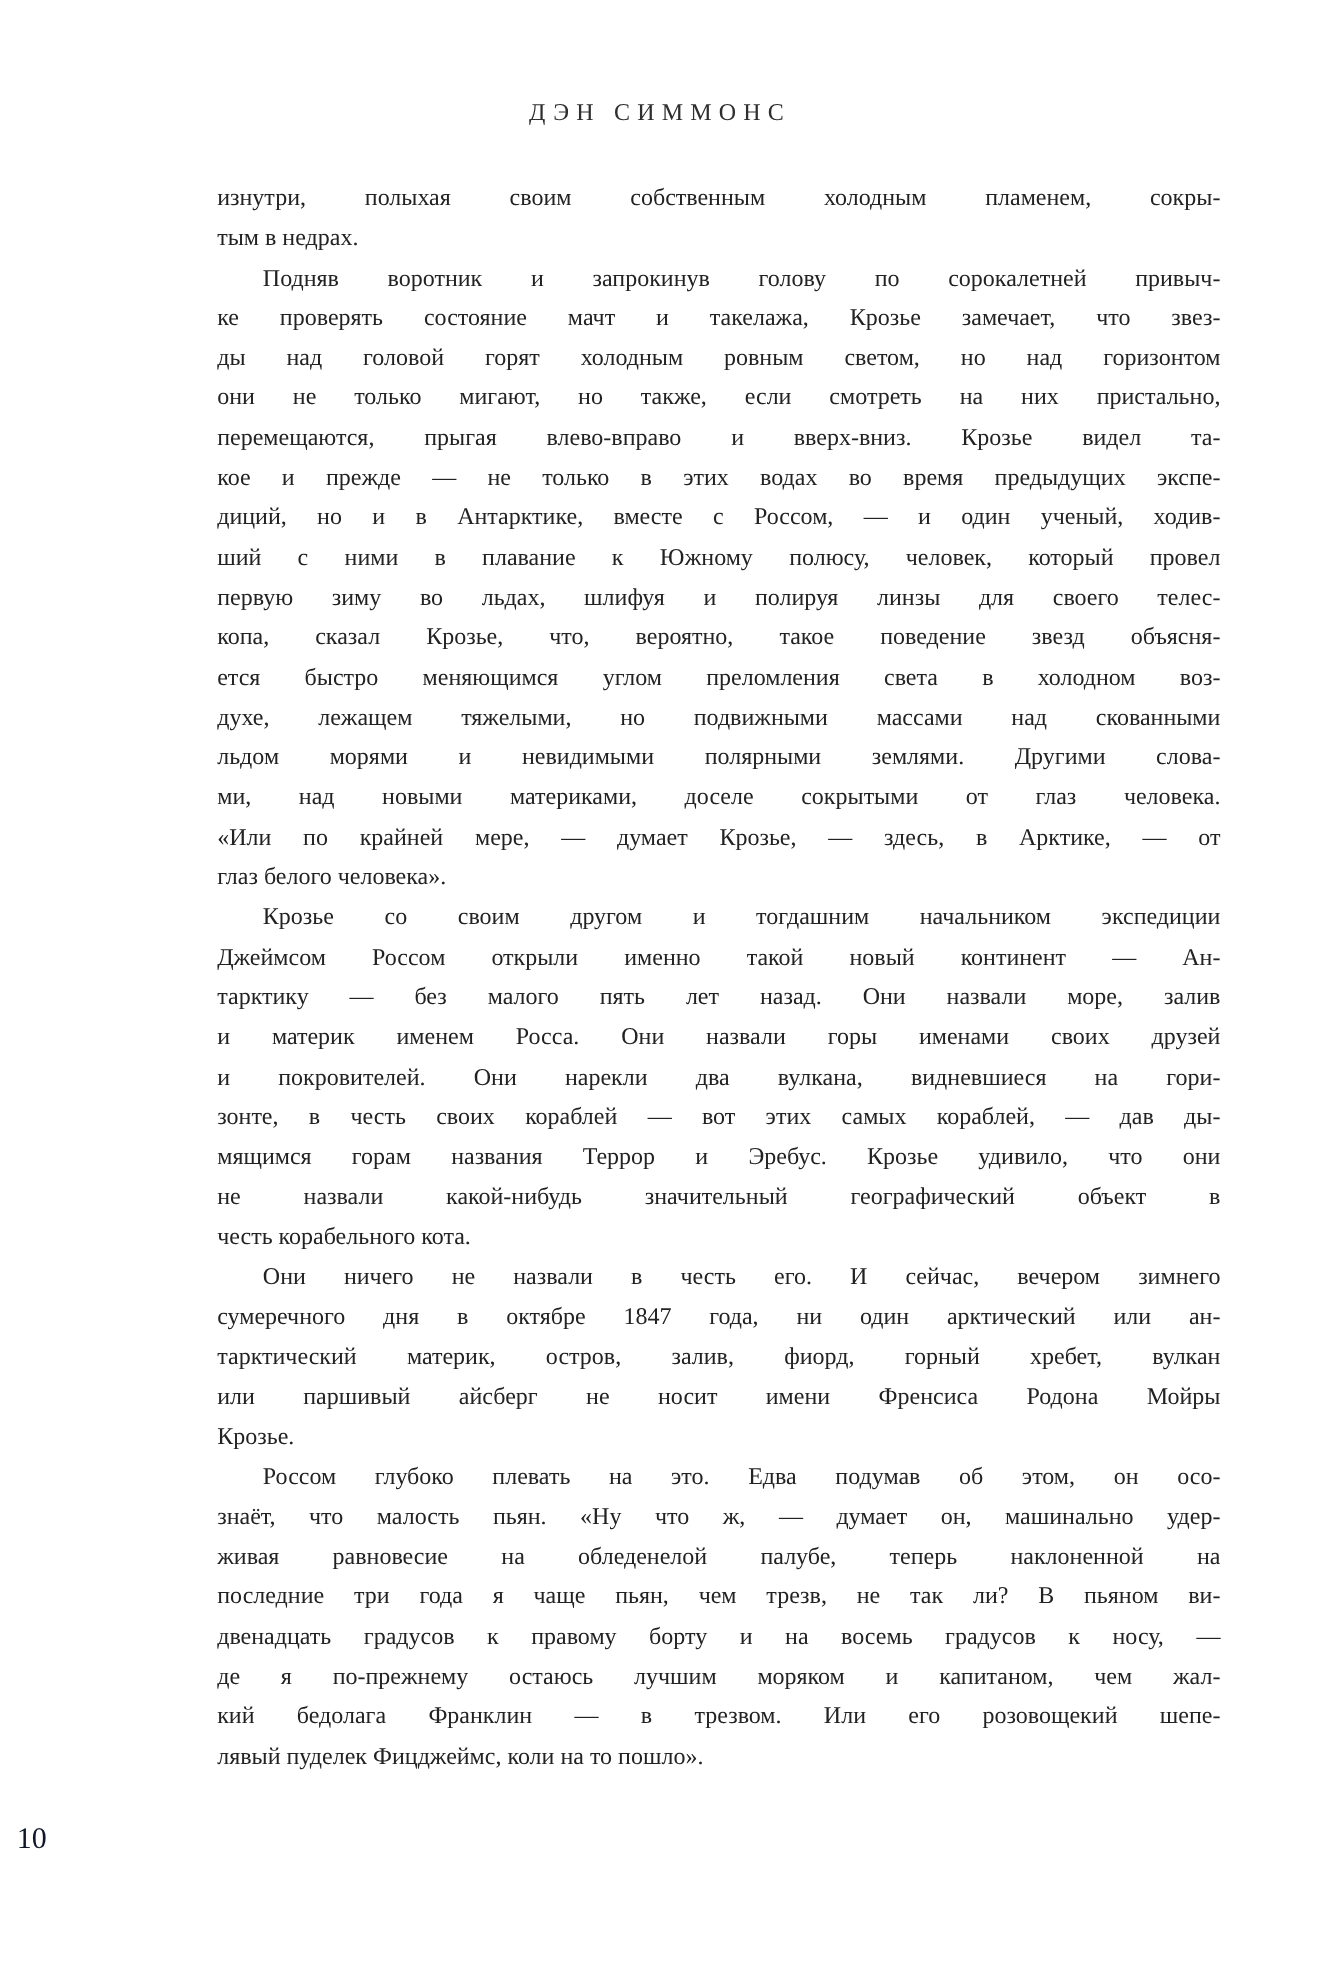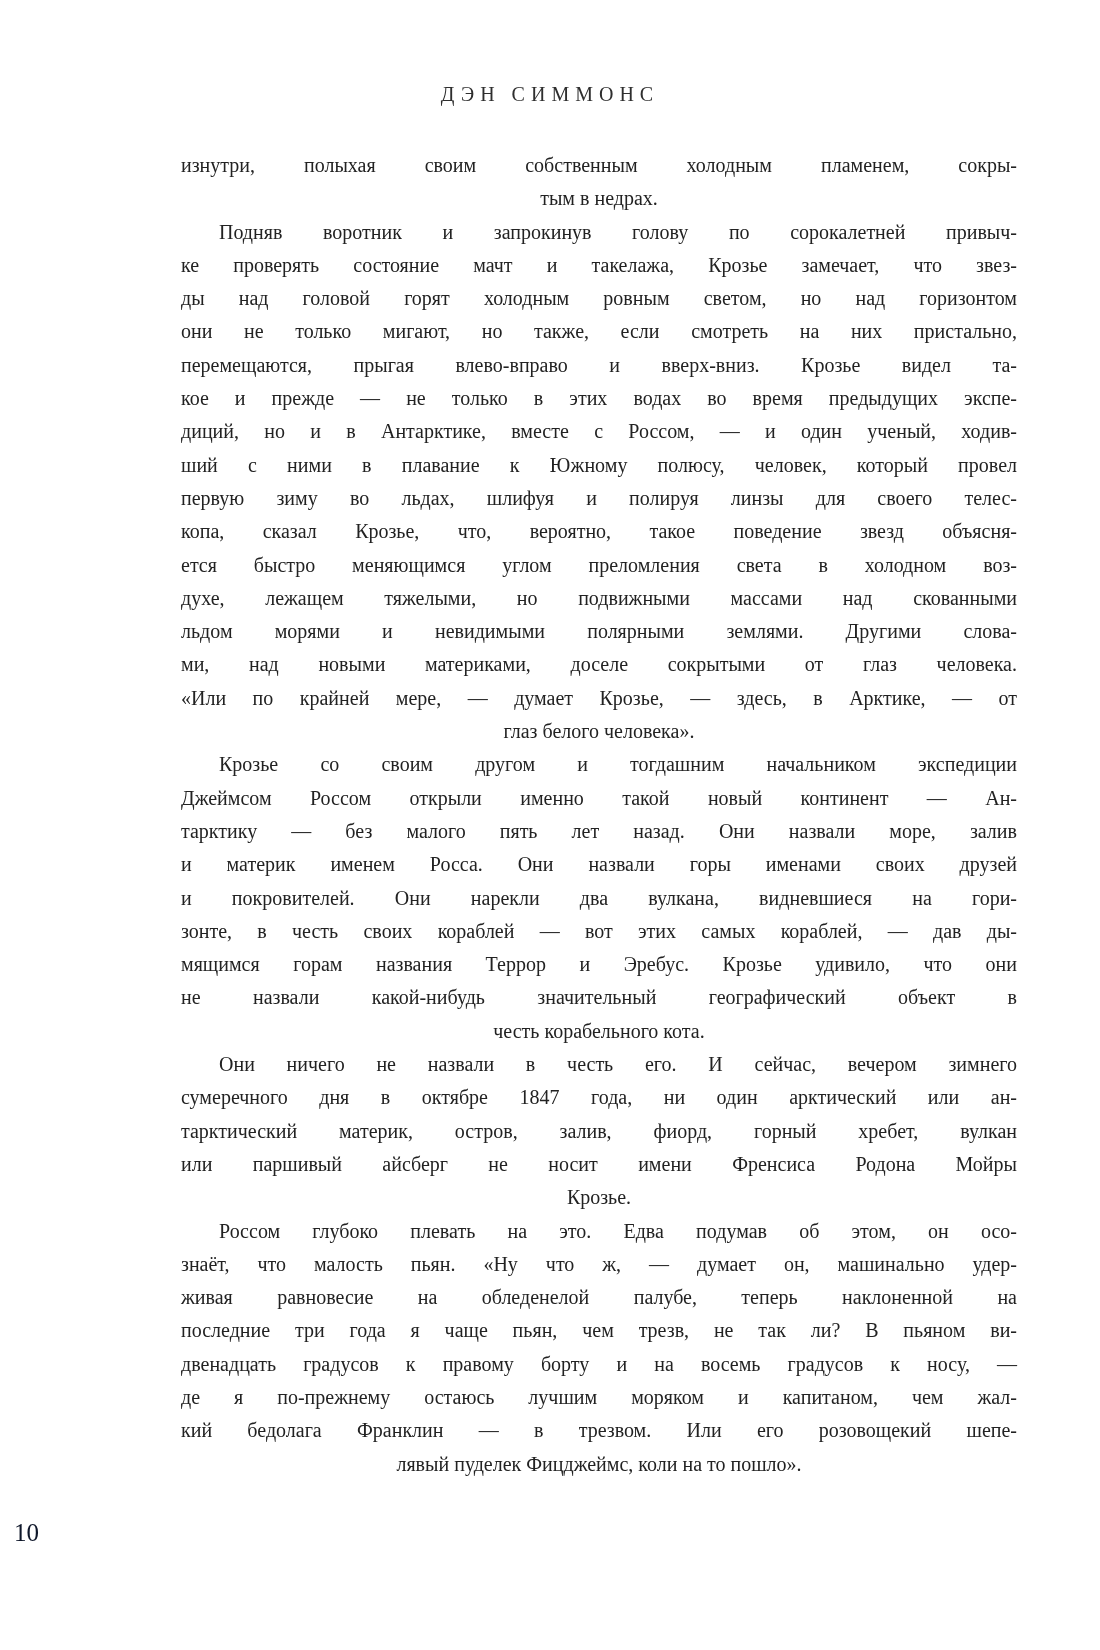--- a/index.html
+++ b/index.html
@@ -30,21 +30,21 @@
     position: absolute;
     left: 137px;
     top: 149px;
     width: 836px;
     font-size: 20px;
     line-height: 33.3px;
     color: #222222;
     margin-left: 44px;
   }
   .line {
-    text-align: center;
+    text-align: left;
   }
   .line.just {
     text-align: justify;
     -moz-text-align-last: justify;
     text-align-last: justify;
   }
   .line.ind {
     text-indent: 38px;
   }
   .page-number {

